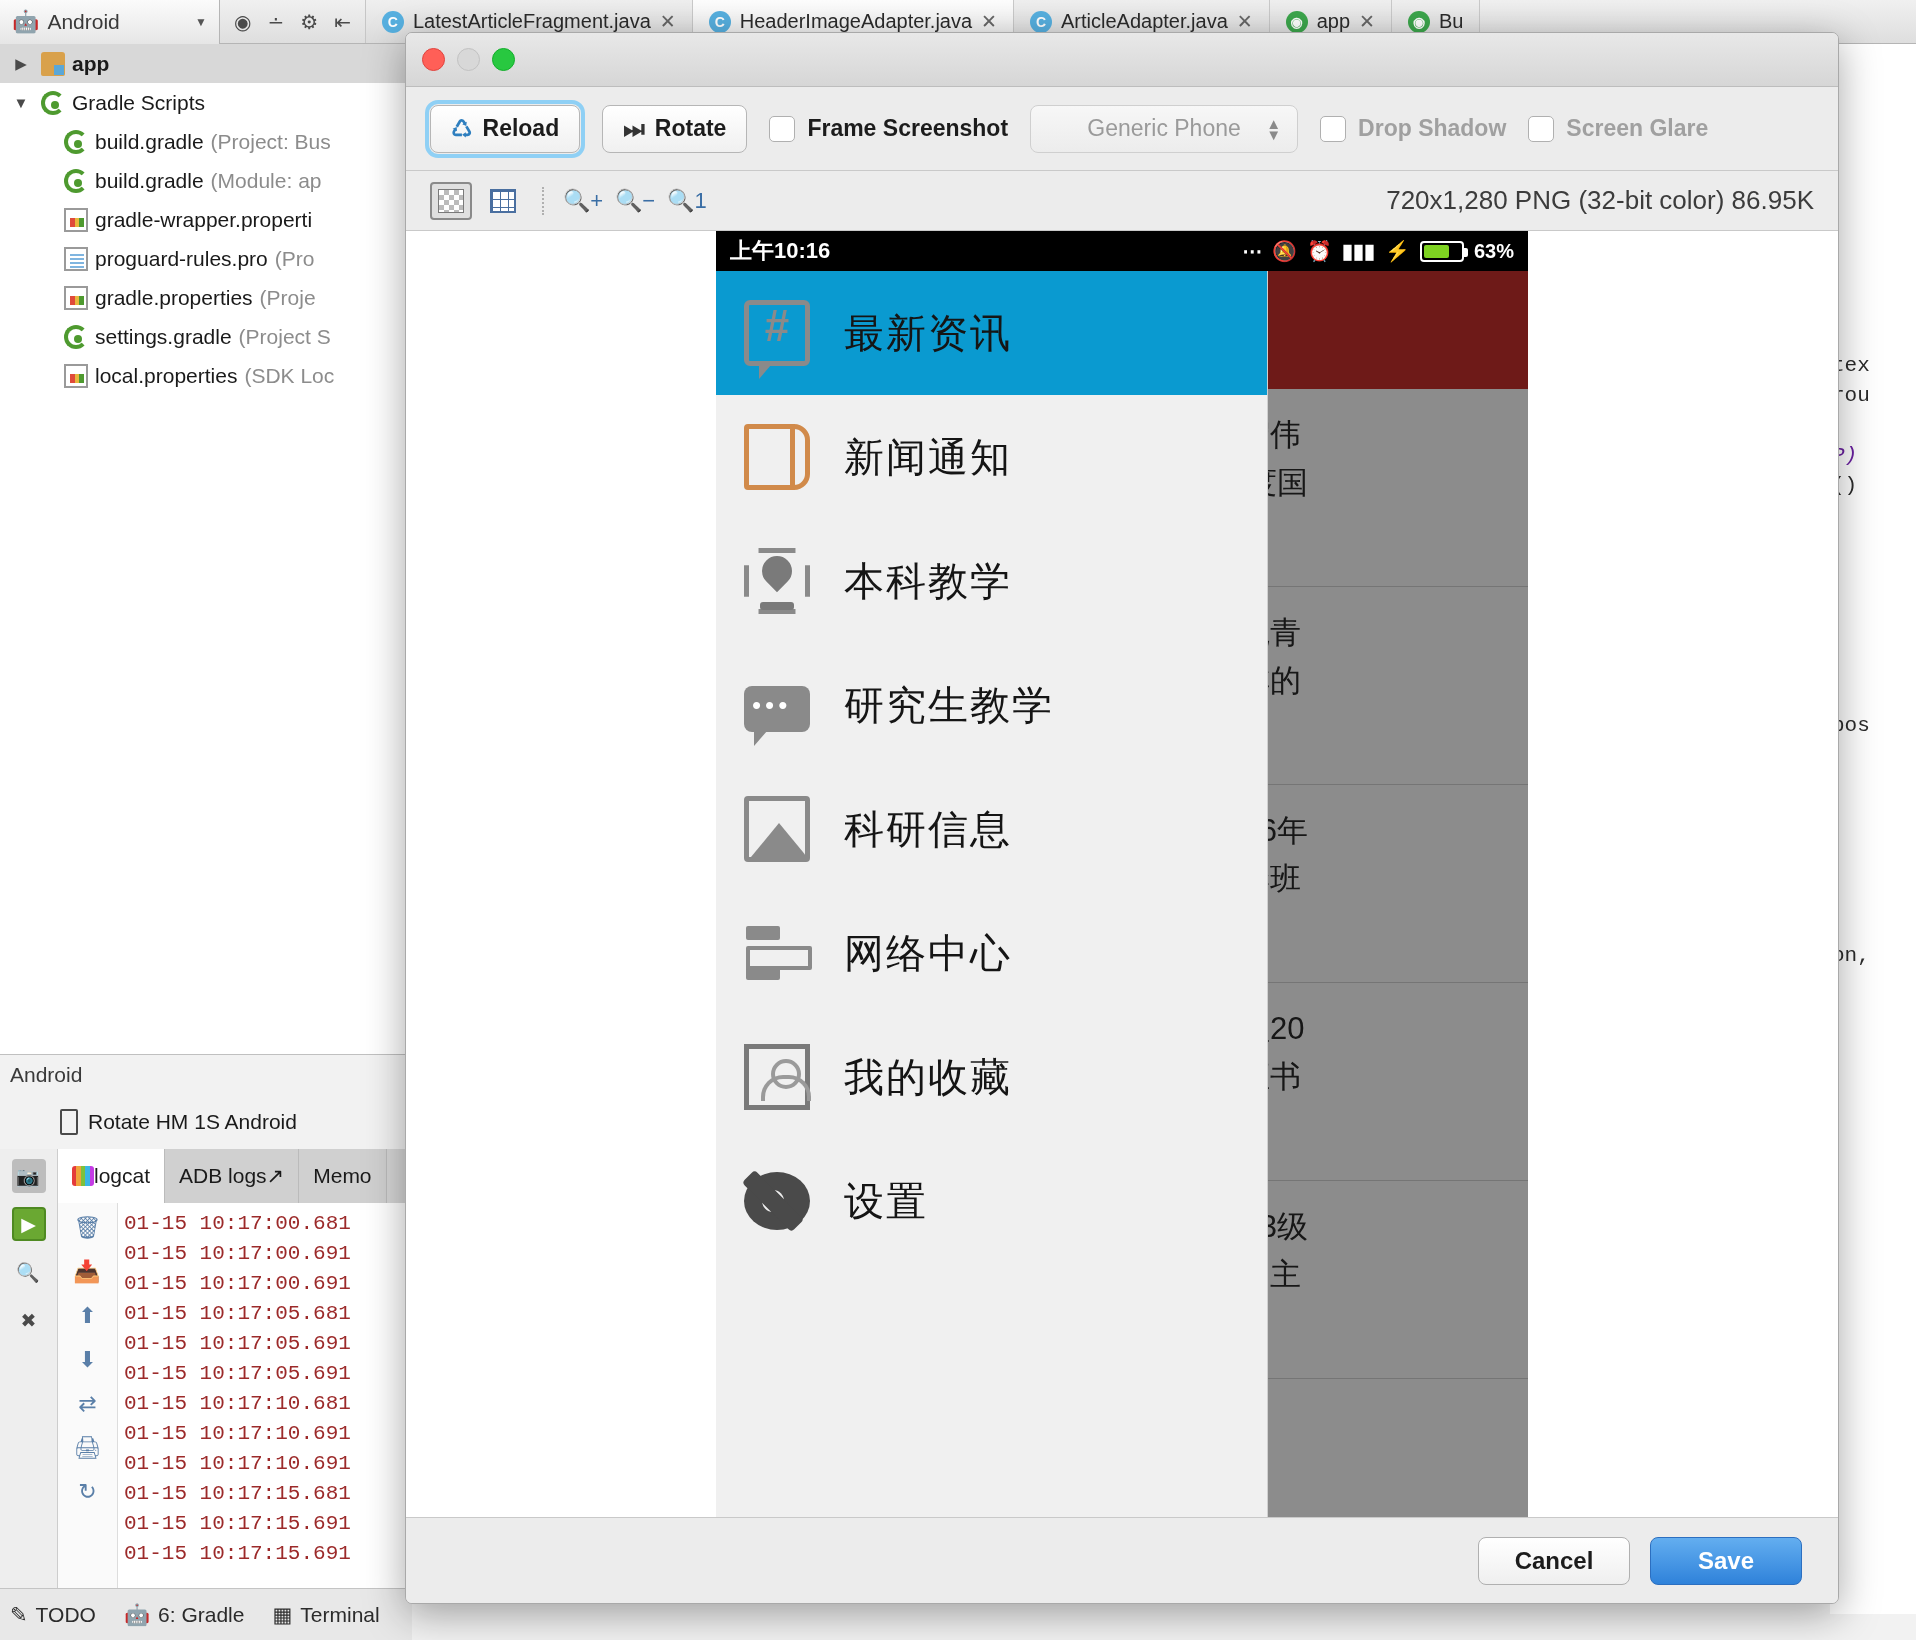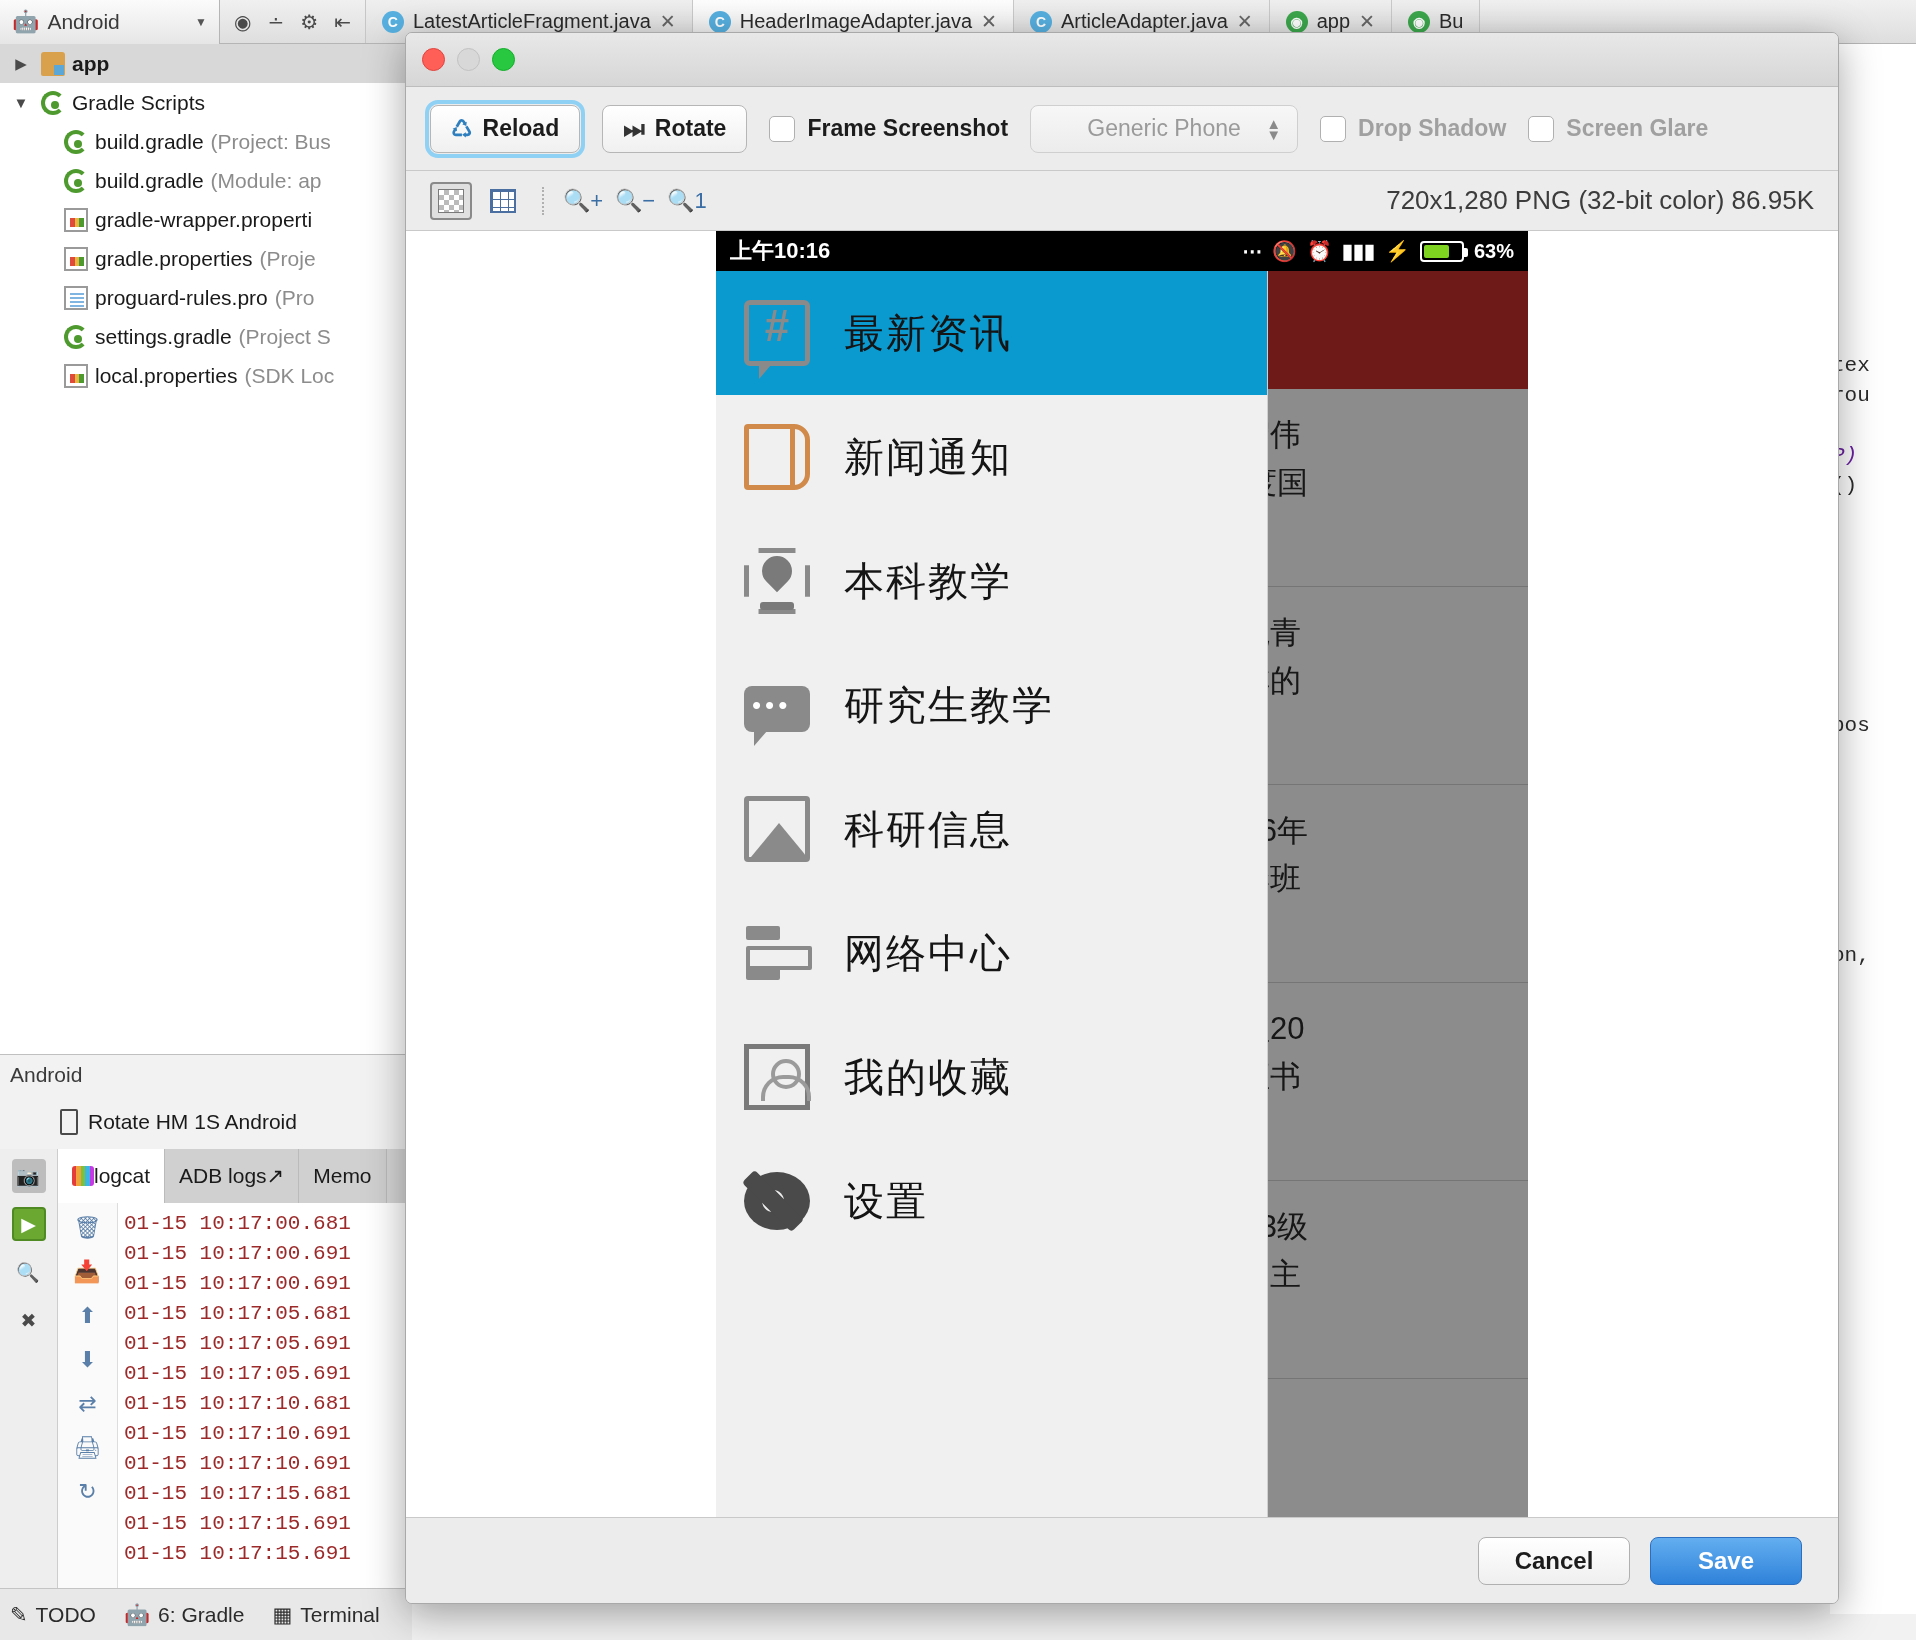--- a/index.html
+++ b/index.html
@@ -325,28 +325,28 @@
       <div class="tree-row" style="padding-left:64px">
         <span class="ic ic-gradle"></span>
         <span>build.gradle</span>
         <span class="dim">(Module: ap</span>
       </div>
       <div class="tree-row" style="padding-left:64px">
         <span class="ic ic-file ic-props"></span>
         <span>gradle-wrapper.properti</span>
       </div>
       <div class="tree-row" style="padding-left:64px">
+        <span class="ic ic-file ic-pro"></span>
+        <span>proguard-rules.pro</span>
+        <span class="dim">(Pro</span>
+      </div>
+      <div class="tree-row" style="padding-left:64px">
         <span class="ic ic-file ic-props"></span>
         <span>gradle.properties</span>
         <span class="dim">(Proje</span>
-      </div>
-      <div class="tree-row" style="padding-left:64px">
-        <span class="ic ic-file ic-pro"></span>
-        <span>proguard-rules.pro</span>
-        <span class="dim">(Pro</span>
       </div>
       <div class="tree-row" style="padding-left:64px">
         <span class="ic ic-gradle"></span>
         <span>settings.gradle</span>
         <span class="dim">(Project S</span>
       </div>
       <div class="tree-row" style="padding-left:64px">
         <span class="ic ic-file ic-props"></span>
         <span>local.properties</span>
         <span class="dim">(SDK Loc</span>

